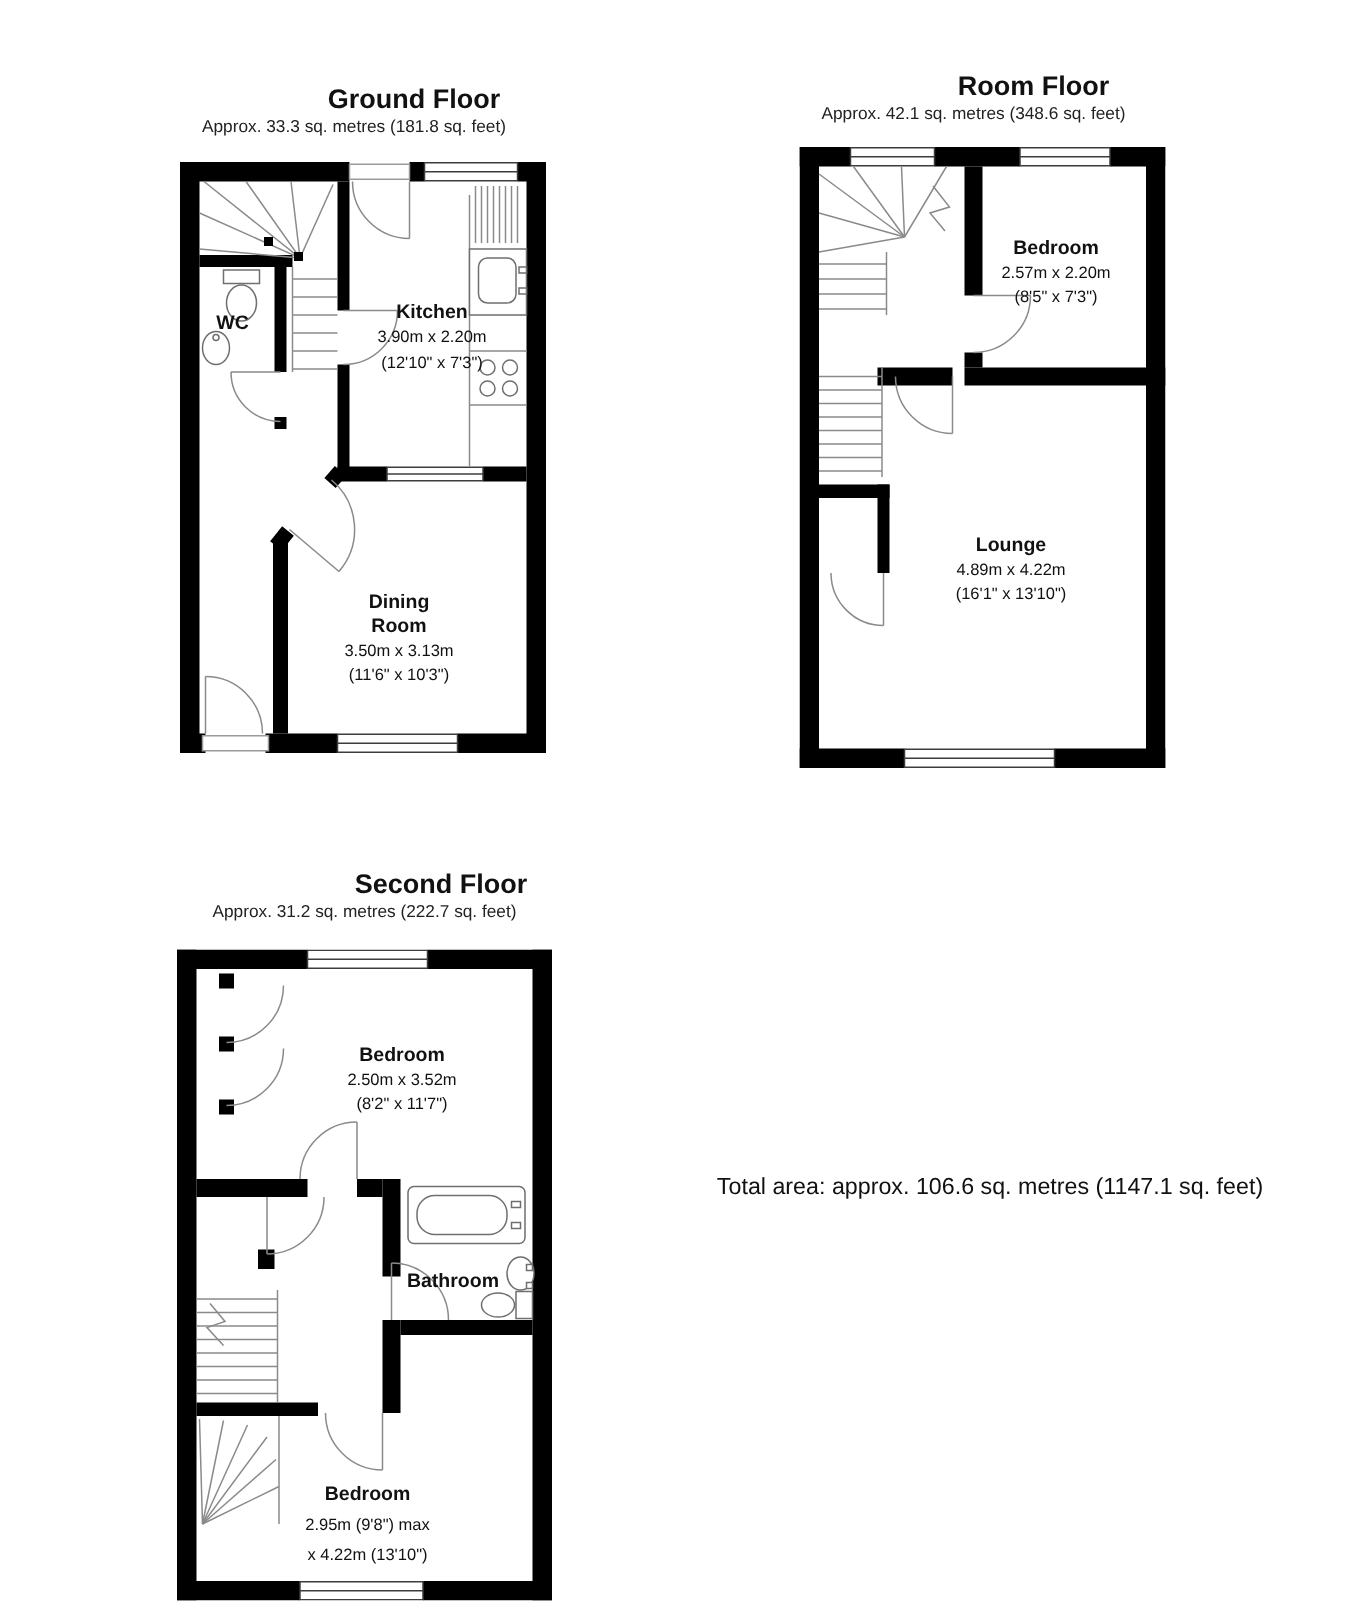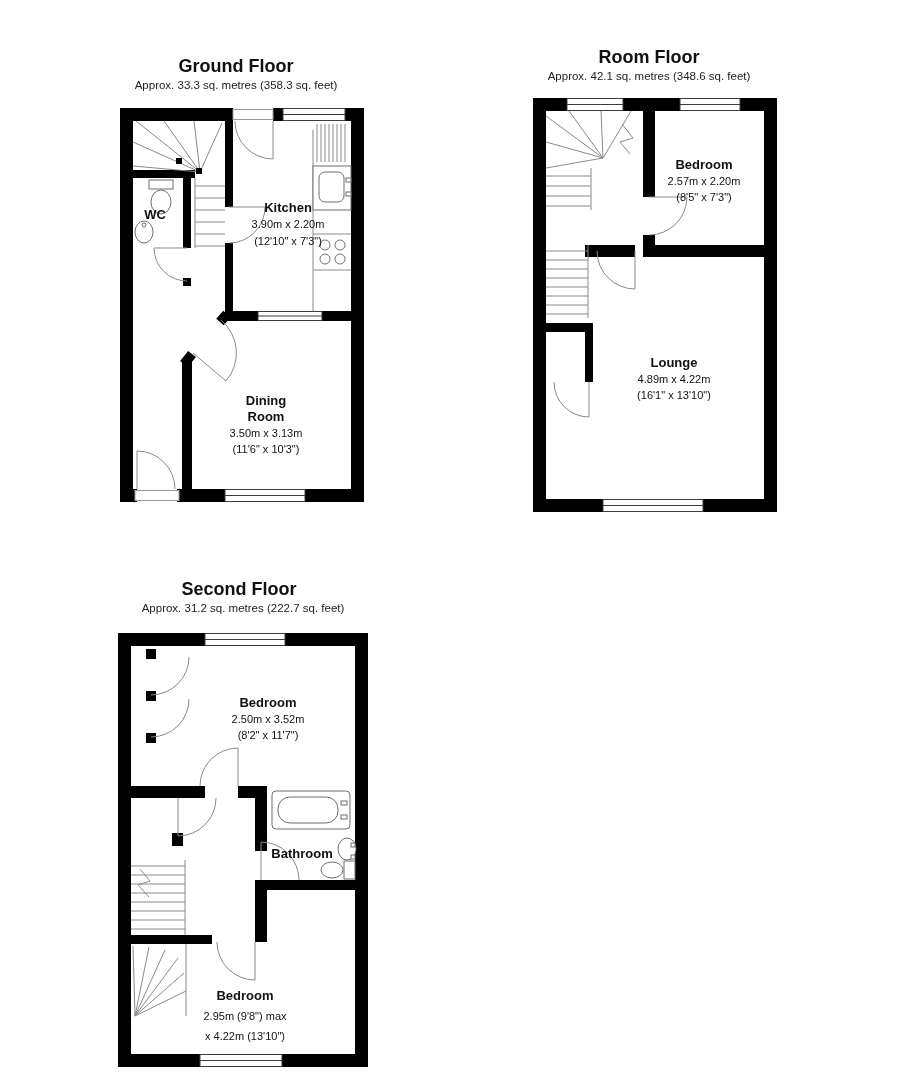--- a/index.html
+++ b/index.html
@@ -1,19 +1,19 @@
 <!DOCTYPE html>
 <html><head>
 <meta charset="utf-8">
 <style>
   html,body{margin:0;padding:0;background:#fff;}
   .canvas{position:relative;width:897px;height:1080px;background:#ffffff;
           font-family:"Liberation Sans",sans-serif;overflow:hidden;}
   .floor-title{position:absolute;transform:translateX(-50%);font-weight:bold;
-               font-size:18px;color:#111;white-space:nowrap;}
+               font-size:18px;color:#111;white-space:nowrap;margin-left:40px;}
   .floor-subtitle{position:absolute;transform:translateX(-50%);
                   font-size:11.5px;color:#222;white-space:nowrap;}
   .total-area{position:absolute;transform:translateX(-50%);
               font-size:15.5px;color:#111;white-space:nowrap;}
   svg{position:absolute;}
   .wall{fill:#000;}
   .win{fill:#fff;stroke:#3c3c3c;stroke-width:1;}
   .winline{stroke:#3c3c3c;stroke-width:1;fill:none;}
   .thr{fill:#fff;stroke:#9a9a9a;stroke-width:1;}
   .thin{stroke:#8a8a8a;stroke-width:1;fill:none;}
@@ -21,28 +21,29 @@
   .diag{stroke:#000;stroke-width:10;}
   .rname{font-family:"Liberation Sans",sans-serif;font-weight:bold;font-size:13px;fill:#111;text-anchor:middle;}
   .rdim{font-family:"Liberation Sans",sans-serif;font-size:11px;fill:#111;text-anchor:middle;}
 </style>
 </head>
 <body>
 
 <div class="canvas">
 
   <div class="floor-title" style="left:236px;top:56px">Ground Floor</div>
-  <div class="floor-subtitle" style="left:236px;top:79px">Approx. 33.3 sq. metres (358.3 sq. feet)</div>
+  <div class="floor-subtitle" style="left:236px;top:79px">Approx. 33.3 sq. metres (181.8 sq. feet)</div>
 
   <div class="floor-title" style="left:649px;top:47px">Room Floor</div>
   <div class="floor-subtitle" style="left:649px;top:70px">Approx. 42.1 sq. metres (348.6 sq. feet)</div>
 
-  <div class="floor-title" style="left:239px;top:579px">Second Floor</div>
+  <div class="floor-title" style="left:254px;top:579px">Second Floor</div>
   <div class="floor-subtitle" style="left:243px;top:602px">Approx. 31.2 sq. metres (222.7 sq. feet)</div>
 
+  <div class="total-area" style="left:660px;top:783px">Total area: approx. 106.6 sq. metres (1147.1 sq. feet)</div>
 
   <svg style="left:120px;top:108px" width="244" height="394" viewBox="0 0 244 394">
     <g>
       <rect class="wall" x="0" y="0" width="13" height="394"></rect>
       <rect class="wall" x="231" y="0" width="13" height="394"></rect>
       <rect class="wall" x="0" y="0" width="113" height="13"></rect>
       <rect class="wall" x="153" y="0" width="10" height="13"></rect>
       <rect class="wall" x="225" y="0" width="19" height="13"></rect>
       <rect class="wall" x="0" y="381" width="17" height="13"></rect>
       <rect class="wall" x="57" y="381" width="48" height="13"></rect>

